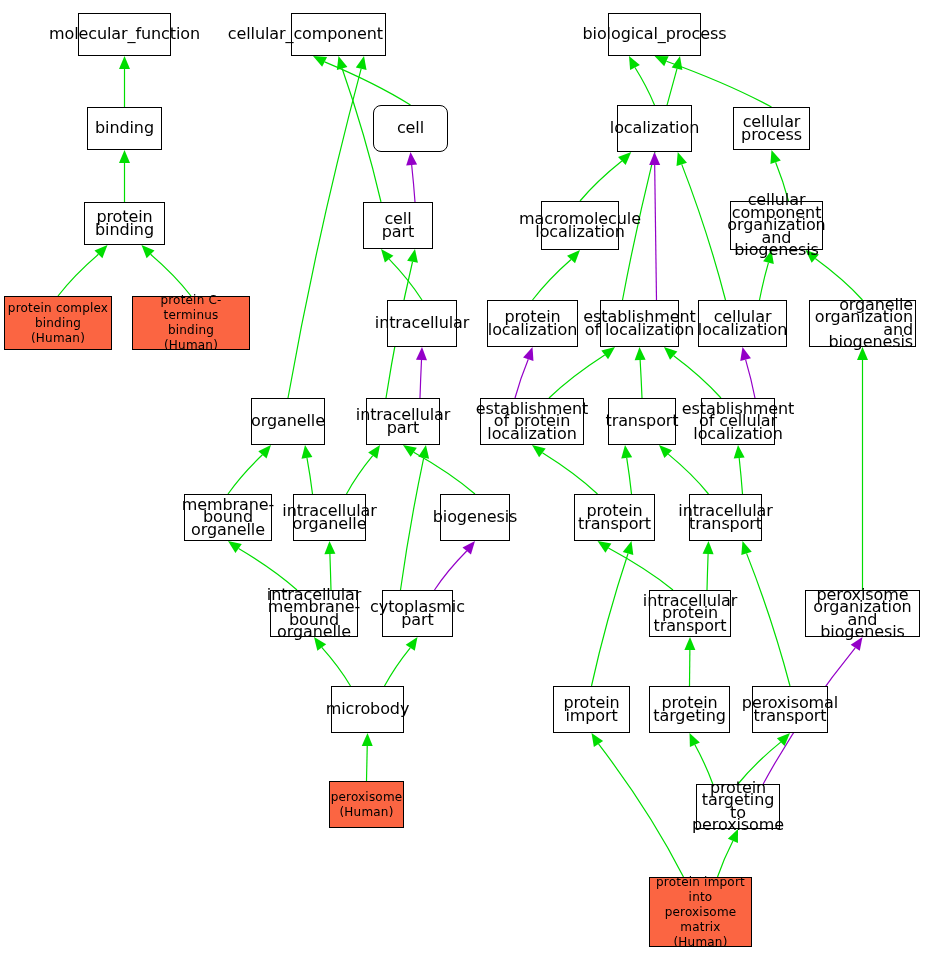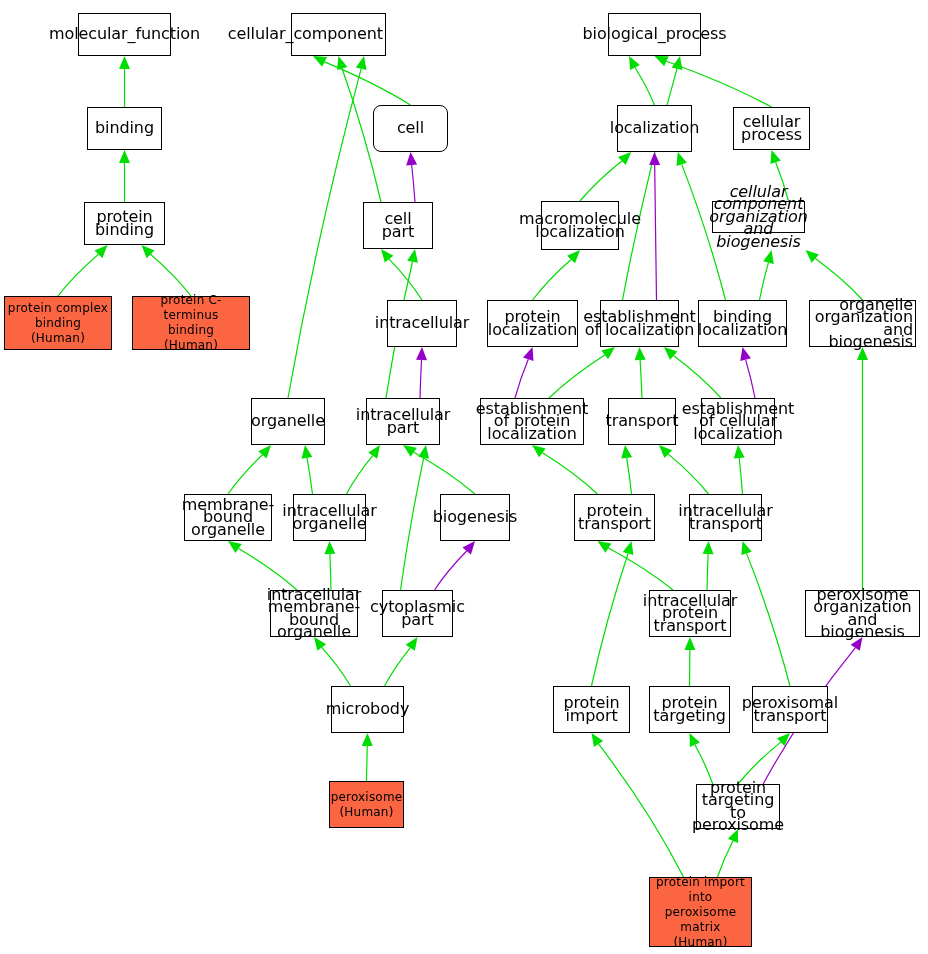--- a/index.html
+++ b/index.html
@@ -286,31 +286,31 @@
       </div>
       <div class="node" style="left: 617px; top: 105px; width: 75px; height: 47px;">
         <span>localization</span>
       </div>
       <div class="node" style="left: 733px; top: 107px; width: 77px; height: 43px;">
         <span>cellular process</span>
       </div>
       <div class="node" style="left: 541px; top: 201px; width: 78px; height: 49px;">
         <span>macromolecule<br>localization</span>
       </div>
-      <div class="node" style="left: 712px; top: 201px; width: 93px; height: 32px; font-style: italic;">
+      <div class="node" style="left: 730px; top: 201px; width: 93px; height: 49px;">
         <span>cellular component<br>organization<br>and biogenesis</span>
       </div>
       <div class="node" style="left: 487px; top: 300px; width: 91px; height: 47px;">
         <span>protein localization</span>
       </div>
       <div class="node" style="left: 600px; top: 300px; width: 79px; height: 47px;">
         <span>establishment<br>of localization</span>
       </div>
       <div class="node" style="left: 698px; top: 300px; width: 89px; height: 47px;">
-        <span>binding localization</span>
+        <span>cellular localization</span>
       </div>
       <div class="node" style="left: 809px; top: 300px; width: 107px; height: 47px; text-align: right;">
         <span>organelle organization<br>and biogenesis</span>
       </div>
       <div class="node" style="left: 480px; top: 398px; width: 104px; height: 47px;">
         <span>establishment<br>of protein localization</span>
       </div>
       <div class="node" style="left: 608px; top: 398px; width: 68px; height: 47px;">
         <span>transport</span>
       </div>

